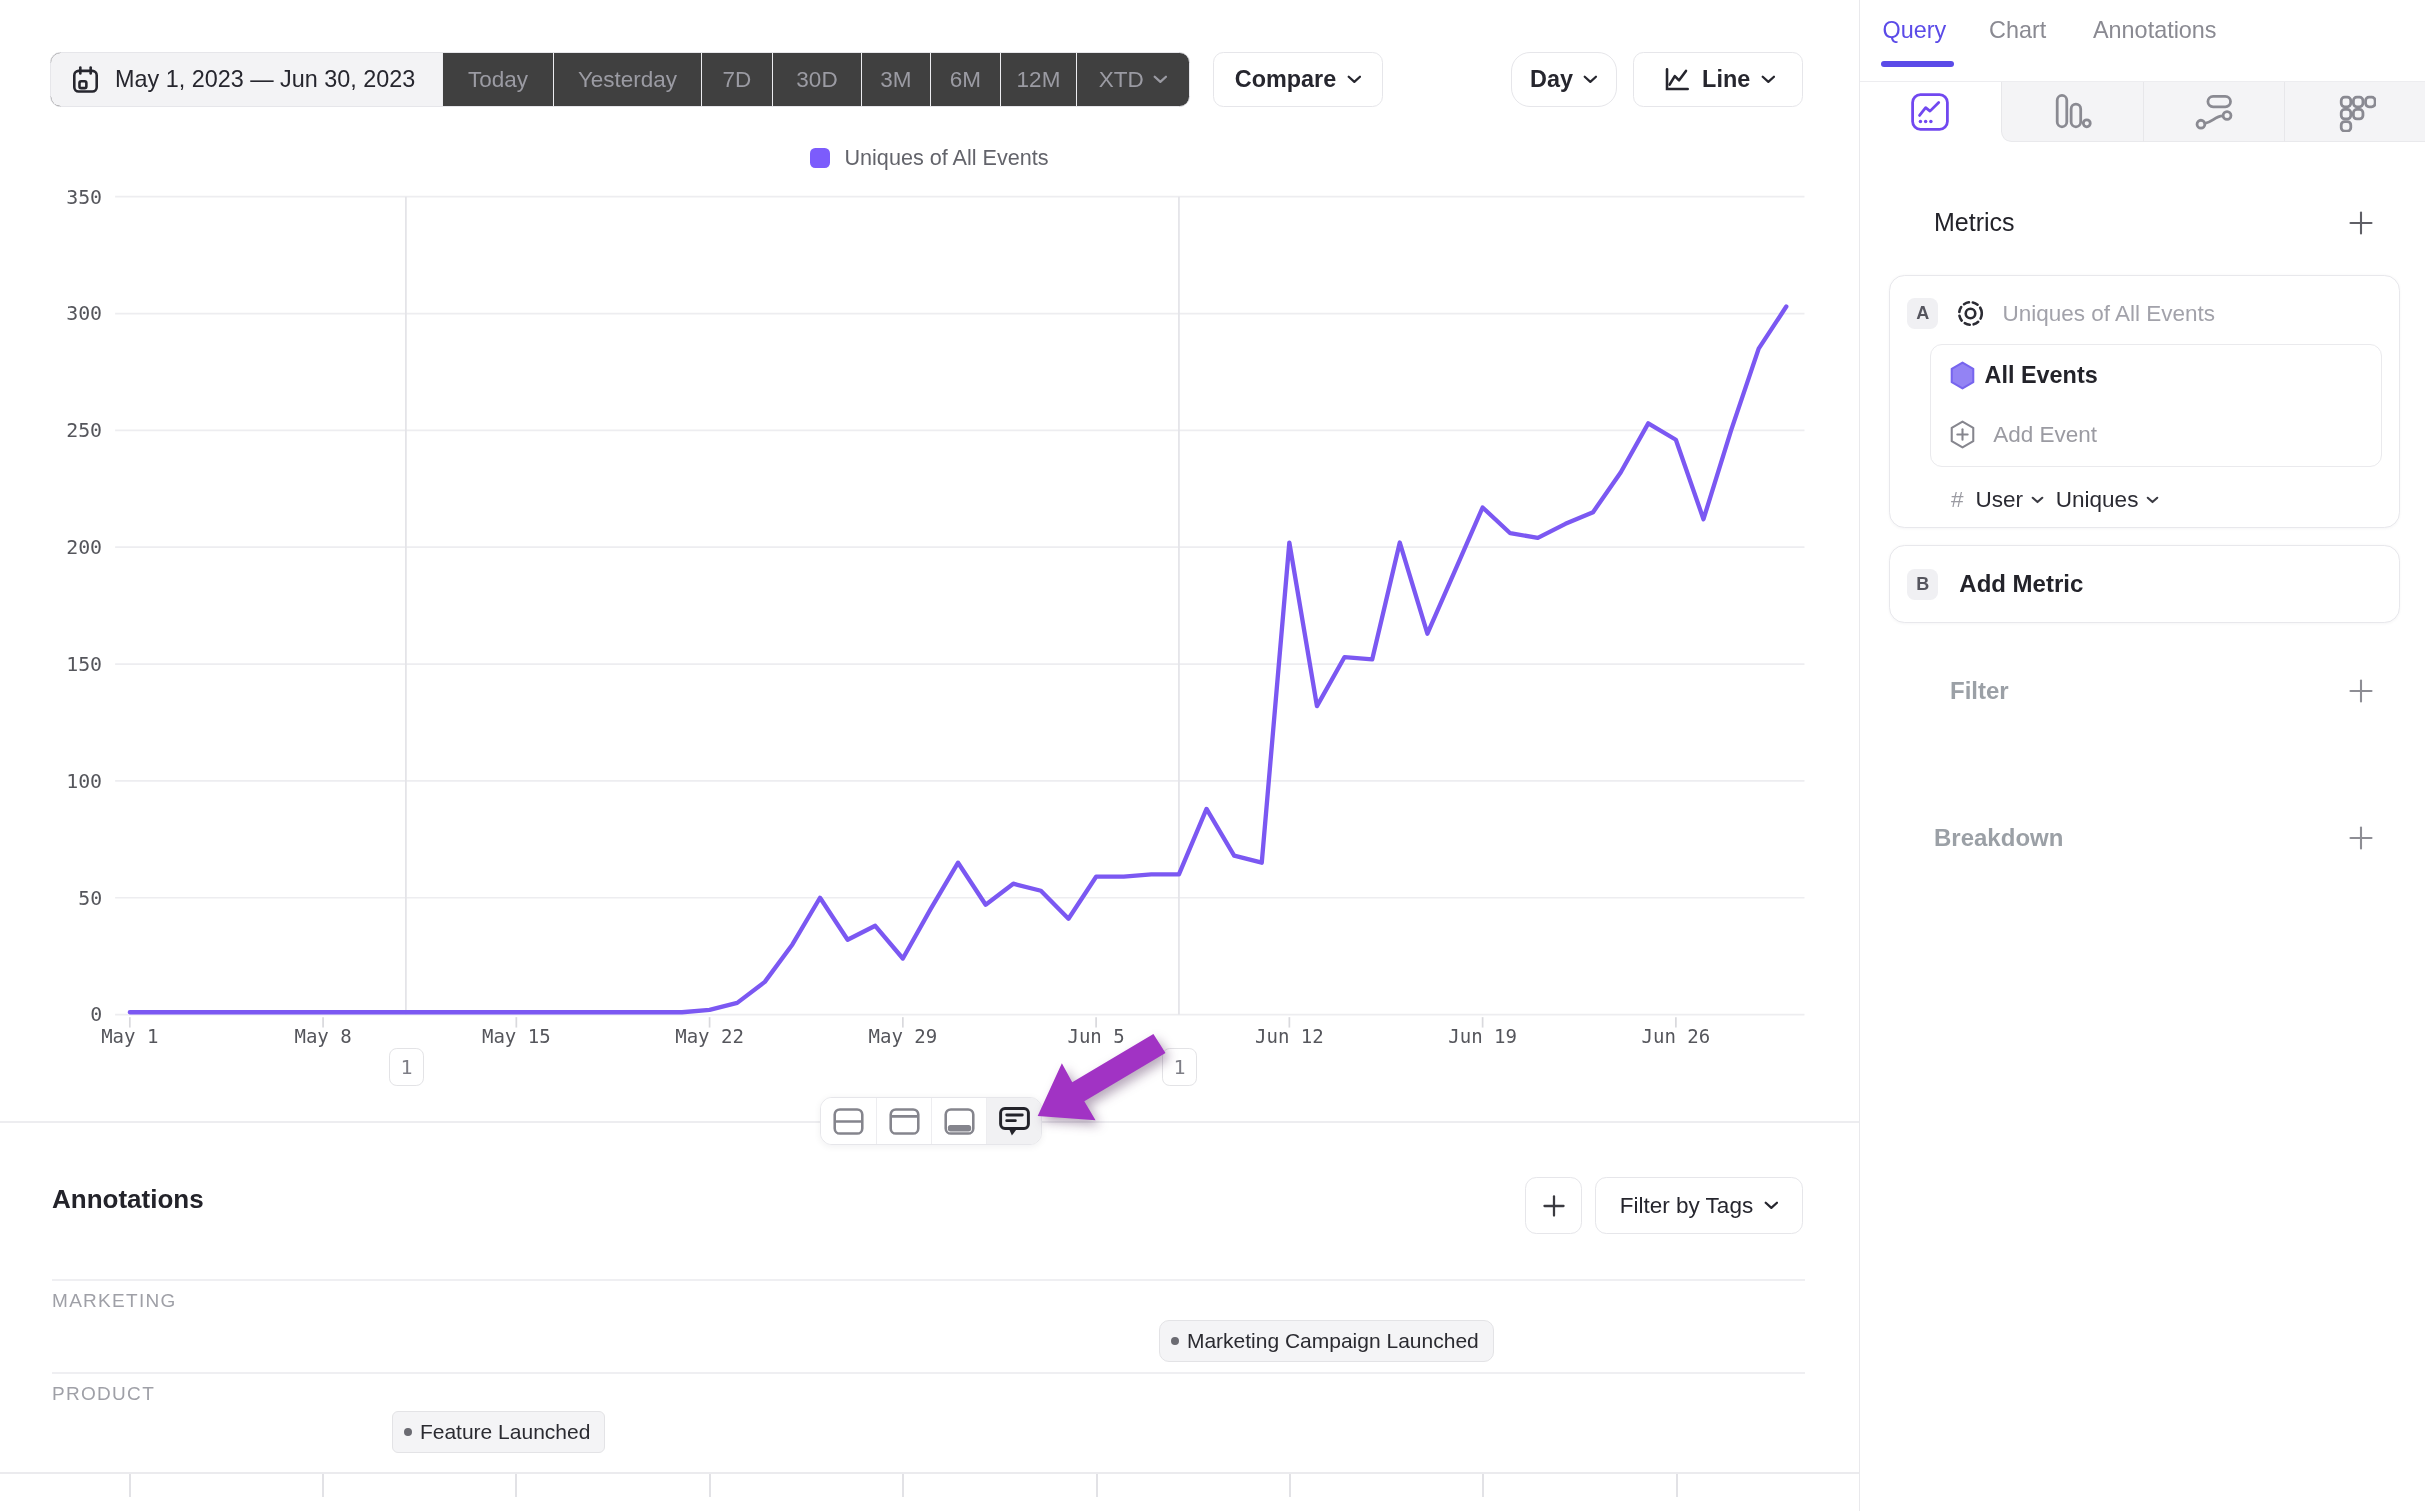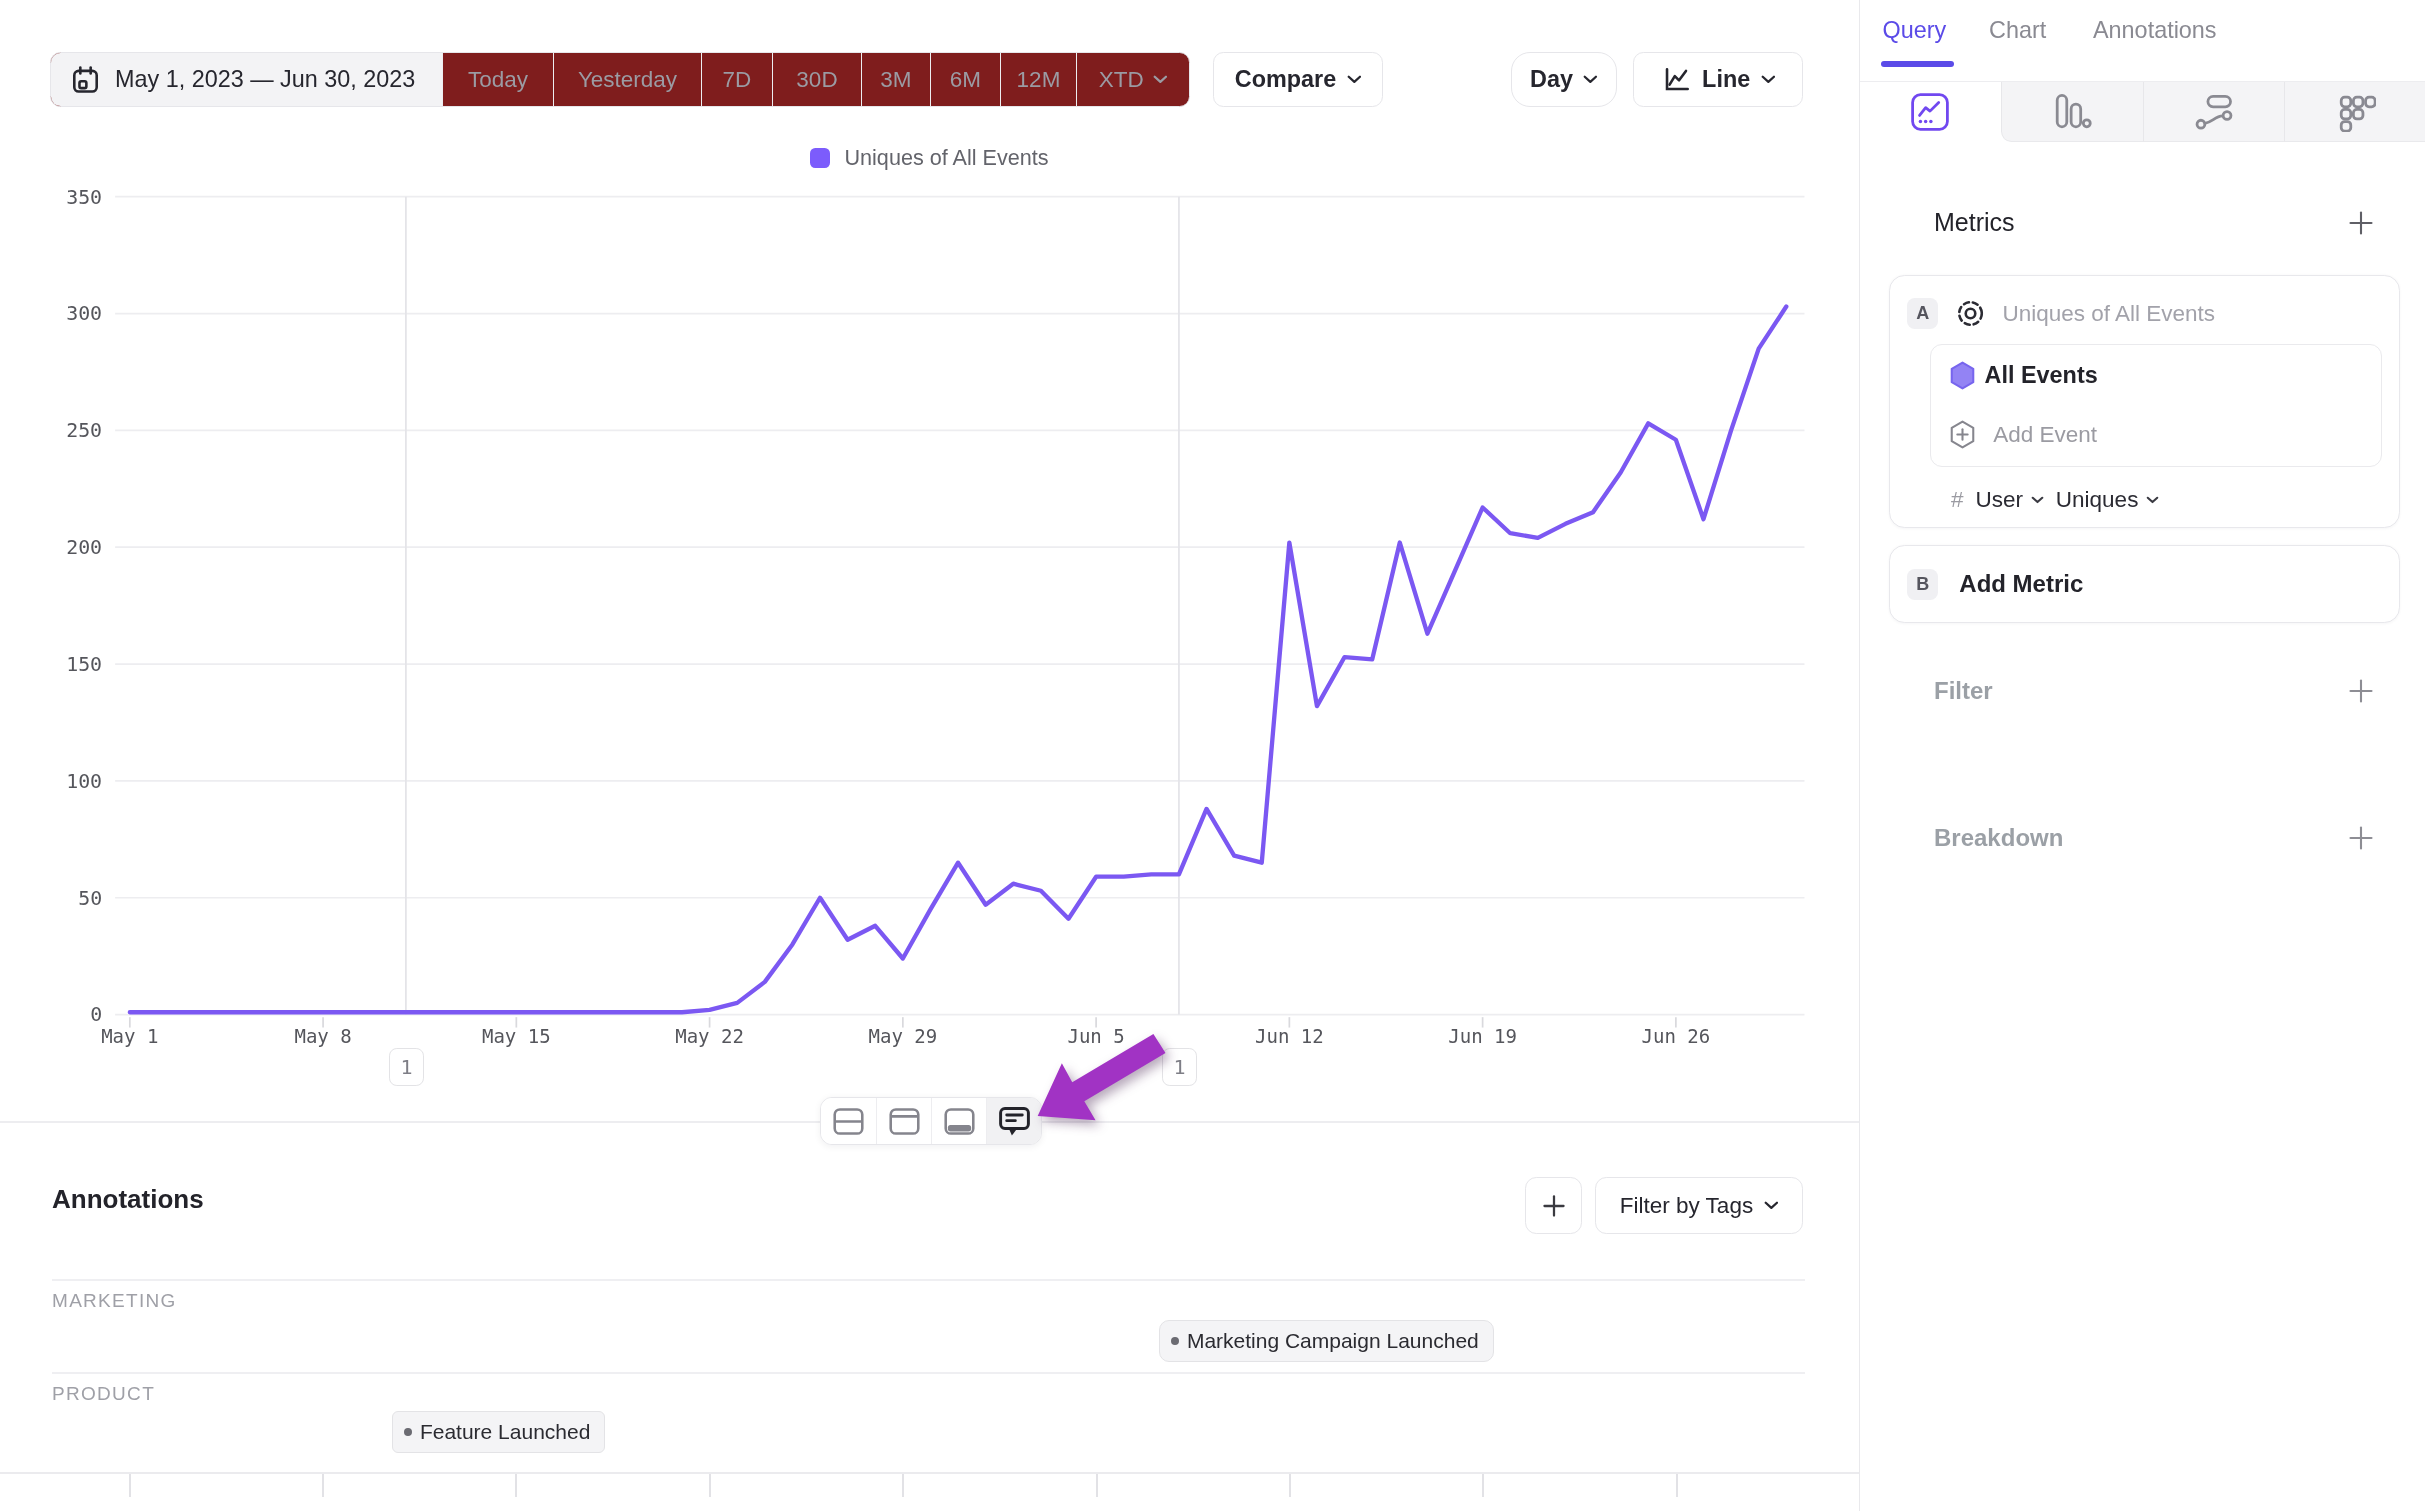--- a/index.html
+++ b/index.html
@@ -13,21 +13,21 @@
     --border:#e6e6ea;
     --border-soft:#ededf0;
     --chip-bg:#f3f3f5;
   }
   *{margin:0;padding:0;box-sizing:border-box;}
   html,body{width:2426px;height:1511px;background:#fff;font-family:"Liberation Sans",sans-serif;color:var(--txt-dark);}
   .abs{position:absolute;}
   #stage{position:relative;width:2426px;height:1511px;overflow:hidden;background:#fff;}
 
   
-  .seg-group{left:50px;top:52px;height:55px;display:inline-flex;align-items:stretch;border:1.7px solid var(--border);border-radius:10.4px;overflow:hidden;background:#7f1d1d;}
+  .seg-group{left:50px;top:52px;height:55px;display:inline-flex;align-items:stretch;border:1.7px solid var(--border);border-radius:10.4px;overflow:hidden;background:#404040;}
   .seg{display:flex;align-items:center;justify-content:center;font-size:22.5px;color:var(--txt-gray);border-left:1.7px solid var(--border-soft);cursor:pointer;}
   .seg-date{width:391px;background:var(--chip-bg);border-left:none;color:var(--txt-dark);font-weight:500;gap:14px;justify-content:flex-start;padding-left:19px;font-size:23.4px;}
   .w-today{width:111px}.w-yest{width:148px}.w-7d{width:71px}.w-30d{width:89px}.w-3m{width:69px}.w-6m{width:70px}.w-12m{width:76px}
   .seg-xtd{width:113px;gap:8.7px;}
   .btn{display:flex;align-items:center;justify-content:center;gap:10.4px;height:55px;border:1.7px solid var(--border);border-radius:10.4px;background:#fff;font-size:23.4px;font-weight:600;color:var(--txt-dark);cursor:pointer;}
   .chev{flex:0 0 auto;}
 
   
   #legend{left:0;top:145px;width:1859px;display:flex;align-items:center;justify-content:center;gap:14px;}
   #legend .swatch{width:20px;height:20px;border-radius:5.2px;background:#7c5cfc;}
@@ -369,21 +369,21 @@
       </div>
     </div>
 
     <div class="card" style="top:545px;height:78px;">
       <div class="card-b-row">
         <span class="badge-letter">B</span>
         <span class="add-metric">Add Metric</span>
       </div>
     </div>
 
-    <div class="sb-section" style="top:677px;">Filter</div>
+    <div class="sb-section" style="top:677px;margin-left:16px;">Filter</div>
     <svg class="sb-plus" style="left:487px;top:677px;" width="28" height="28" viewBox="0 0 32 32">
         <line x1="16" y1="4" x2="16" y2="28" stroke="#8d8d94" stroke-width="2.4" stroke-linecap="round"></line>
         <line x1="4" y1="16" x2="28" y2="16" stroke="#8d8d94" stroke-width="2.4" stroke-linecap="round"></line>
       </svg>
 
     <div class="sb-section" style="top:824px;">Breakdown</div>
     <svg class="sb-plus" style="left:487px;top:824px;" width="28" height="28" viewBox="0 0 32 32">
         <line x1="16" y1="4" x2="16" y2="28" stroke="#8d8d94" stroke-width="2.4" stroke-linecap="round"></line>
         <line x1="4" y1="16" x2="28" y2="16" stroke="#8d8d94" stroke-width="2.4" stroke-linecap="round"></line>
       </svg>

